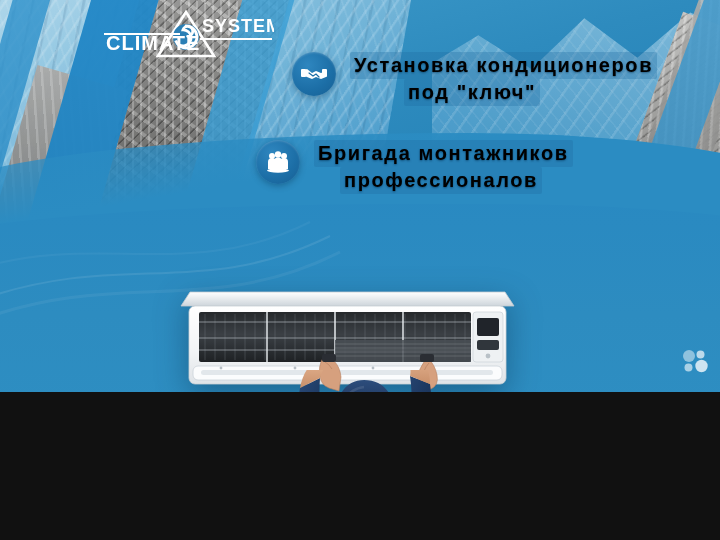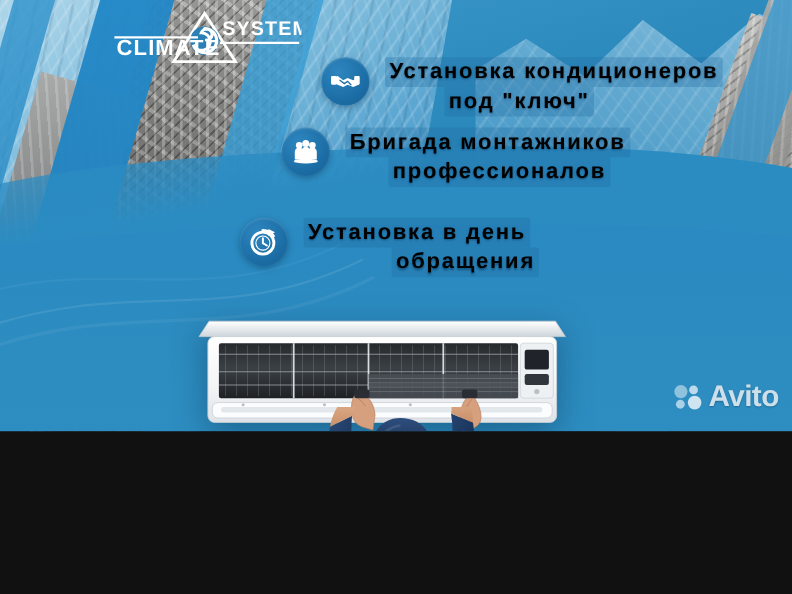--- a/index.html
+++ b/index.html
@@ -125,25 +125,25 @@
     letter-spacing:1.6px;
     line-height:27px;
     white-space:nowrap;
     text-shadow:0 1px 2px rgba(0,45,80,.55);
     background:rgba(30,105,160,.30);
     padding:0 4px;
     border-radius:2px;
     width:fit-content;
   }
   .f-line.r1{margin-left:54px;}
-  .f-line.r2{margin-left:39px;}
+  .f-line.r2{margin-left:26px;}
   .f-line.r3{margin-left:80px;}
 
   #feat1{left:292px;top:52px;}
-  #feat2{left:256px;top:116px;}
+  #feat2{left:256px;top:140px;}
   #feat3{left:218px;top:198px;}
 
   
   .ac{
     position:absolute;left:175px;top:288px;width:345px;height:105px;
     filter:drop-shadow(0 10px 16px rgba(0,35,60,.38));
   }
   .ac svg{display:block;}
 
   
@@ -229,35 +229,20 @@
         <path d="M16 21 L16 14 a4 4 0 0 1 8 0 L24 21 Z" fill="#ffffff"></path>
         <ellipse cx="14" cy="22.5" rx="11" ry="2.2" fill="#ffffff"></ellipse>
       </svg>
     </div>
     <div class="f-text">
       <span class="f-line">Бригада монтажников</span>
       <span class="f-line r2">профессионалов</span>
     </div>
   </div>
 
-  <div class="feature" id="feat3">
-    <div class="f-icon">
-      <svg width="30" height="30" viewBox="0 0 30 30">
-        <circle cx="14" cy="16" r="10" fill="none" stroke="#ffffff" stroke-width="2.6"></circle>
-        <circle cx="14" cy="16" r="6.4" fill="none" stroke="#ffffff" stroke-width="1"></circle>
-        <path d="M14 11.5 L14 16 L17.6 18.2" fill="none" stroke="#ffffff" stroke-width="1.8" stroke-linecap="round"></path>
-        <path d="M14 4.4 a11.6 11.6 0 0 1 9.6 5.1" fill="none" stroke="#ffffff" stroke-width="2.6" stroke-linecap="round"></path>
-        <path d="M19 3.2 L25 6.2 L19 9.6 Z" fill="#ffffff"></path>
-      </svg>
-    </div>
-    <div class="f-text">
-      <span class="f-line">Установка в день</span>
-      <span class="f-line r3">обращения</span>
-    </div>
-  </div>
 
   <div class="ac">
     <svg width="345" height="105" viewBox="0 0 345 105">
       <defs>
         <linearGradient id="acBody" x1="0" y1="0" x2="0" y2="1">
           <stop offset="0" stop-color="#ffffff"></stop>
           <stop offset="0.6" stop-color="#f2f4f6"></stop>
           <stop offset="1" stop-color="#dfe3e7"></stop>
         </linearGradient>
         <linearGradient id="acFlap" x1="0" y1="0" x2="0" y2="1">
@@ -395,16 +380,15 @@
     </svg>
   </div>
 
   <div class="avito">
     <svg class="avito-mark" viewBox="0 0 26 26">
       <circle cx="7" cy="8" r="6" fill="#ffffff" opacity="0.55"></circle>
       <circle cx="18.5" cy="6.5" r="4" fill="#ffffff" opacity="0.8"></circle>
       <circle cx="19.5" cy="18" r="6.2" fill="#ffffff" opacity="0.9"></circle>
       <circle cx="6.5" cy="19.5" r="4" fill="#ffffff" opacity="0.7"></circle>
     </svg>
-    <span class="avito-text">Avito</span>
   </div>
 
 </div>
 
 </body></html>

